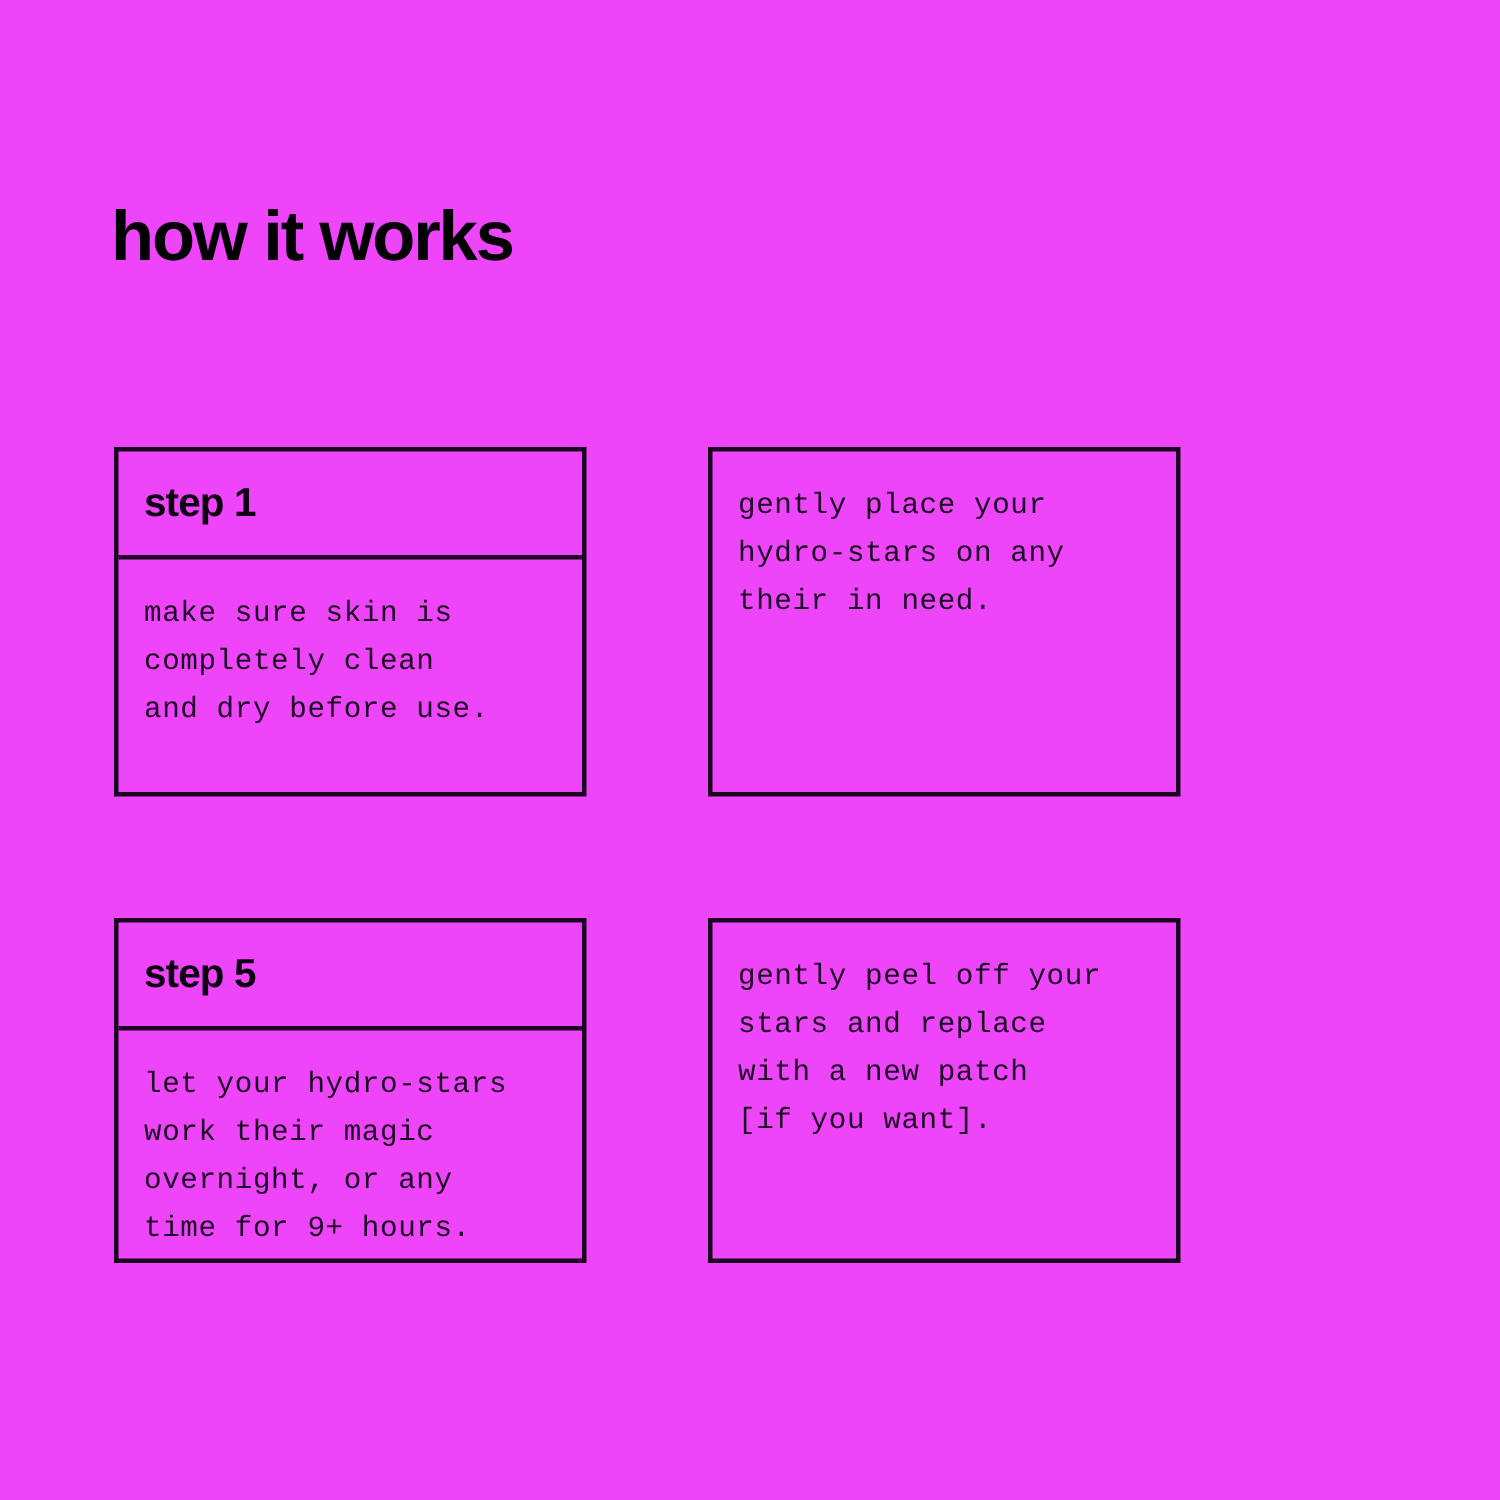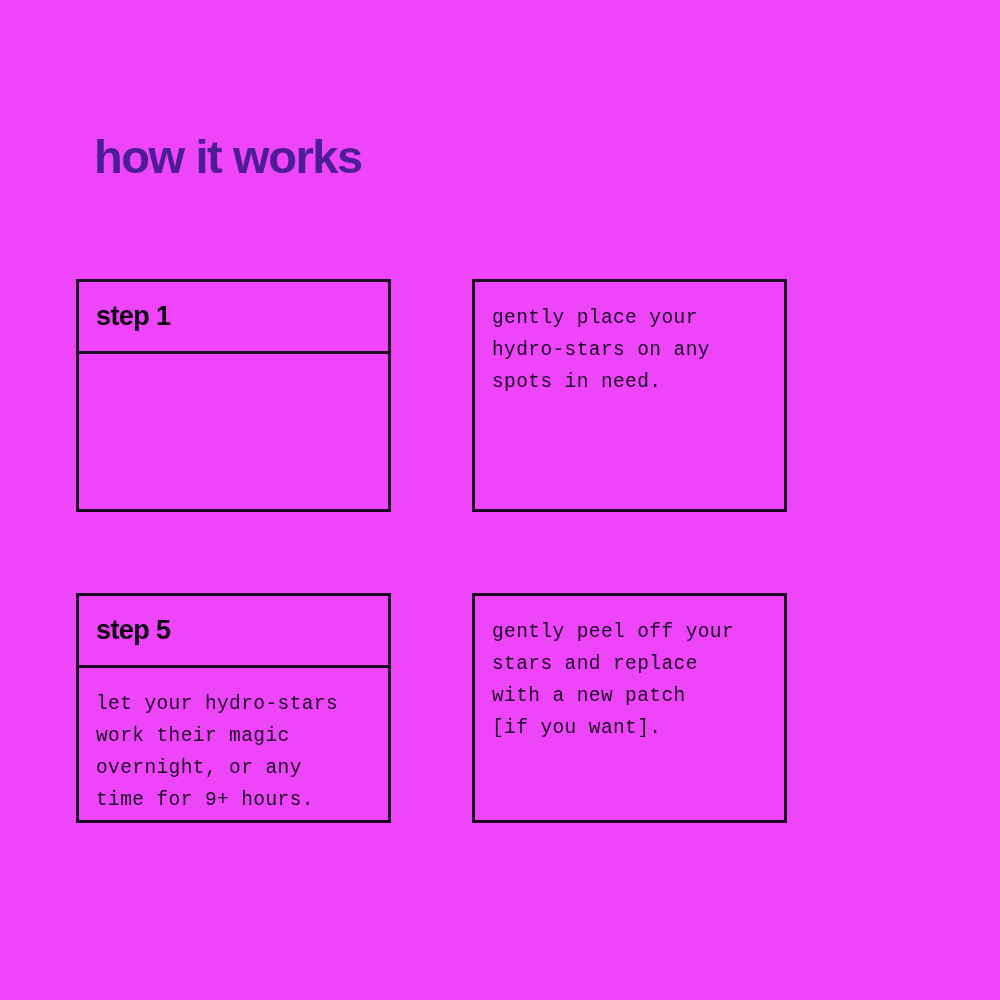--- a/index.html
+++ b/index.html
@@ -22,29 +22,28 @@
 
   .page-title {
     position: absolute;
     left: 74px;
     top: 98px;
     font-family: "Liberation Sans", sans-serif;
     font-weight: bold;
     font-size: 47px;
     line-height: 56px;
     letter-spacing: -1.4px;
-    color: #4c1d95;
+    color: #000000;
     white-space: nowrap;
-    margin-left: 20px;
   }
 
   .steps-grid {
     position: absolute;
     left: 76px;
-    top: 279px;
+    top: 298px;
     width: 711px;
     display: grid;
     grid-template-columns: 315px 315px;
     grid-template-rows: 233px 230px;
     column-gap: 81px;
     row-gap: 81px;
   }
 
   .step-card {
     border: 3px solid #1b0520;
@@ -95,27 +94,32 @@
 <div id="page-root">
 
   <h1 class="page-title">how it works</h1>
 
   <div class="steps-grid">
 
     <div class="step-card">
       <div class="step-card-header">
         <span class="step-card-title">step 1</span>
       </div>
+      <div class="step-card-body">
+        <p class="step-card-text">make sure skin is
+completely clean
+and dry before use.</p>
+      </div>
     </div>
 
     <div class="step-card">
       <div class="step-card-body">
         <p class="step-card-text">gently place your
 hydro-stars on any
-spots in need.</p>
+their in need.</p>
       </div>
     </div>
 
     <div class="step-card">
       <div class="step-card-header">
         <span class="step-card-title">step 5</span>
       </div>
       <div class="step-card-body">
         <p class="step-card-text">let your hydro-stars
 work their magic

